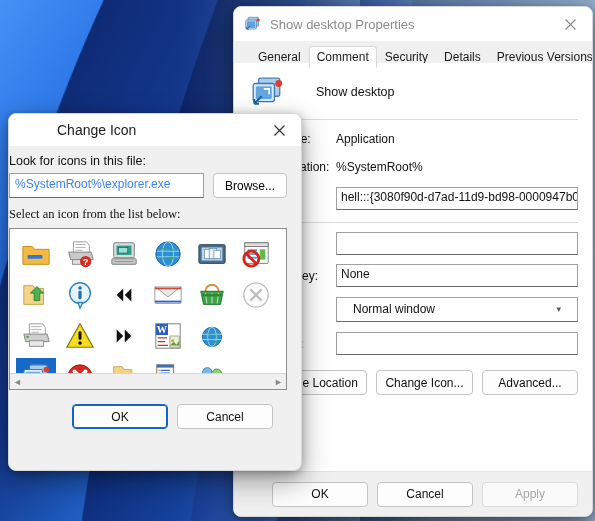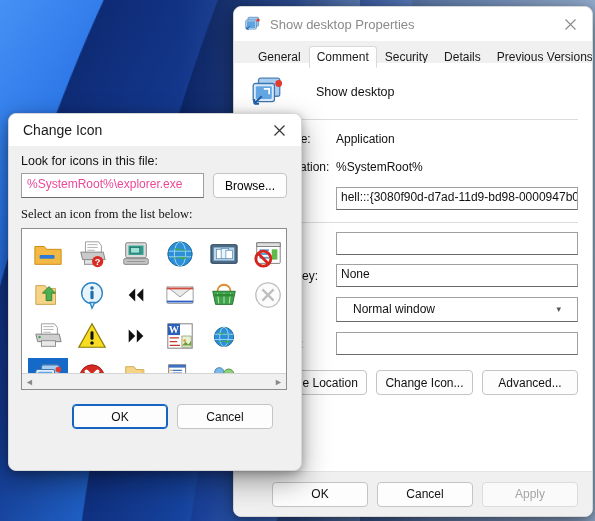--- a/index.html
+++ b/index.html
@@ -81,26 +81,26 @@
   .btn.default{border-color:#1565c0;box-shadow:inset 0 0 0 1px #1565c0;}
   .btn.disabled{color:#a6a6a6;background:#fafafa;border-color:#dcdcdc;}
 
   .footer{position:absolute;left:0;right:0;bottom:0;height:44px;background:#f0f0f0;
           display:flex;align-items:center;justify-content:flex-end;gap:9px;padding-right:14px;
           border-top:1px solid #e3e3e3;}
 
   
   #chicon{left:8px;top:113px;width:292px;height:356px;background:#f0f0f0;}
   #chicon .titlebar{height:32px;padding-left:14px;}
-  #chicon .title-txt{font-size:14px;color:#1a1a1a;}
-  .ci-body{padding:2px 14px 0 12px;}
+  #chicon .title-txt{font-size:14px;color:#1a1a1a;margin-left:34px;}
+  .ci-body{padding:2px 14px 0 0;}
   .ci-lab{font-size:12.5px;color:#111;margin:6px 0 5px 0;}
   .ci-filerow{display:flex;gap:9px;align-items:center;}
   .ci-file{flex:1 1 auto;height:21px;border:1px solid #a0a0a0;border-bottom-color:#6b6b6b;
-           background:#fff;font-size:12px;color:#ec4899;padding:1px 5px;line-height:19px;}
+           background:#fff;font-size:12px;color:#3b82f6;padding:1px 5px;line-height:19px;}
   .ci-browse{width:72px;height:23px;border:1px solid #c4c4c4;background:#fdfdfd;border-radius:4px;
              font-size:12px;display:flex;align-items:center;justify-content:center;}
   .iconlist{margin-top:6px;height:160px;border:1px solid #8d8d8d;background:#fff;
             position:relative;overflow:hidden;}
   .icongrid{display:grid;grid-template-columns:repeat(6,44px);
             grid-auto-rows:41px;padding:6px 0 0 6px;}
   .icell{display:flex;align-items:center;justify-content:center;width:40px;height:38px;}
   .icell.selected{background:#1569c9;}
   .hscroll{position:absolute;left:0;right:0;bottom:0;height:15px;background:#f0f0f0;
            border-top:1px solid #d4d4d4;display:flex;align-items:center;

